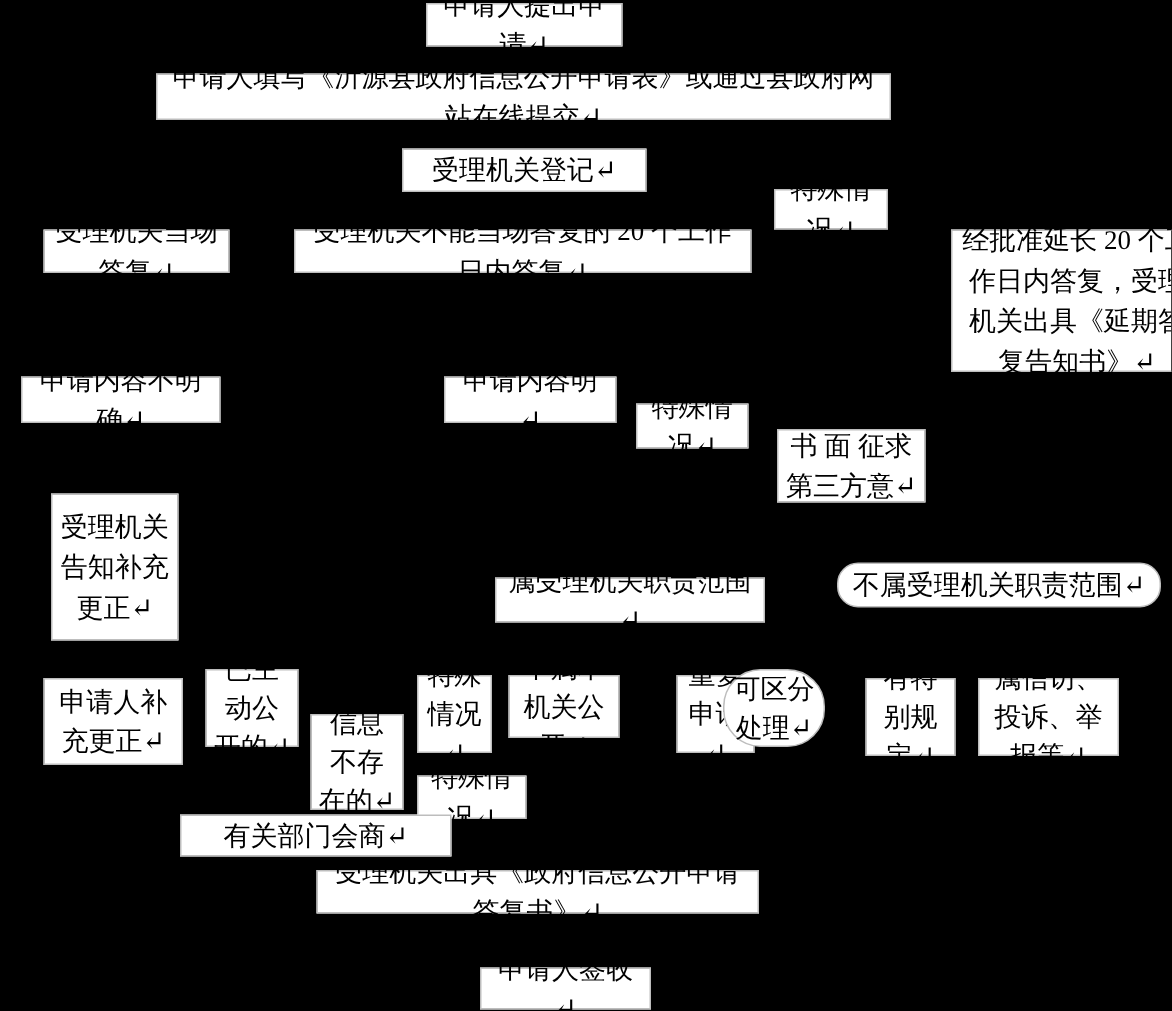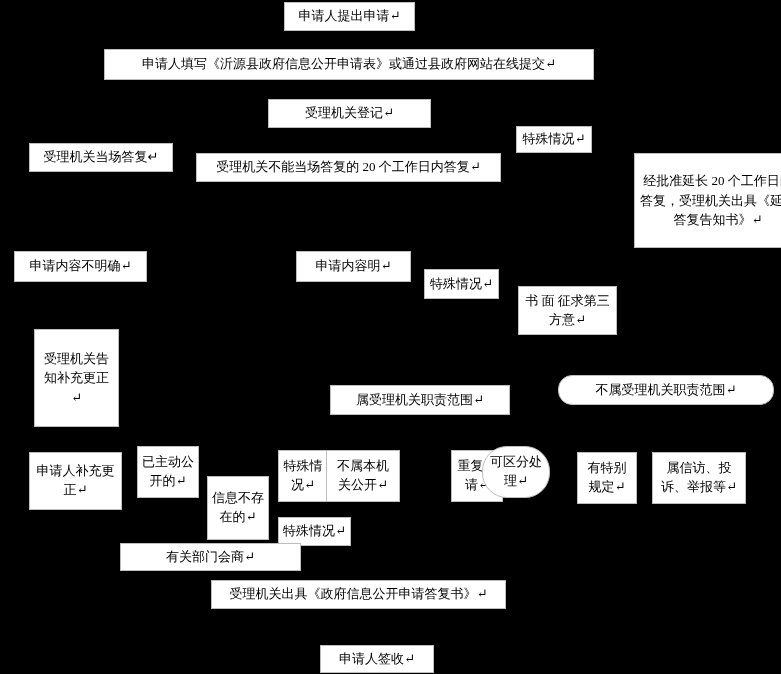--- a/index.html
+++ b/index.html
@@ -18,53 +18,53 @@
   .node {
     position: absolute;
     background: #ffffff;
     color: #000000;
     border: 1px solid #bdbdbd;
     box-sizing: border-box;
     display: flex;
     align-items: center;
     justify-content: center;
     text-align: center;
-    font-size: 13px;
+    font-size: 18px;
     line-height: 1.45;
     padding: 2px 4px;
     white-space: pre-wrap;
     word-break: break-all;
   }
   .node.tall {
     line-height: 1.5;
   }
 </style>
 </head>
 <body>
 
 <div id="canvas">
     <div class="node" style="left: 284px; top: 2px; width: 131px; height: 29px;">申请人提出申请↵</div>
     <div class="node" style="left: 104px; top: 49px; width: 490px; height: 31px;">申请人填写《沂源县政府信息公开申请表》或通过县政府网站在线提交↵</div>
     <div class="node" style="left: 268px; top: 99px; width: 163px; height: 29px;">受理机关登记↵</div>
     <div class="node" style="left: 516px; top: 126px; width: 76px; height: 27px;">特殊情况↵</div>
-    <div class="node" style="left: 29px; top: 143px; width: 144px; height: 29px; font-family: Liberation Serif, serif;">受理机关当场答复↵</div>
+    <div class="node" style="left: 29px; top: 153px; width: 124px; height: 29px;">受理机关当场答复↵</div>
     <div class="node" style="left: 196px; top: 153px; width: 305px; height: 29px;">受理机关不能当场答复的 20 个工作日内答复↵</div>
     <div class="node tall" style="left: 610px; top: 153px; width: 168px; height: 95px; margin-left: 24px;">经批准延长 20 个工作日内答复，受理机关出具《延期答复告知书》↵</div>
     <div class="node" style="left: 14px; top: 251px; width: 133px; height: 31px;">申请内容不明确↵</div>
     <div class="node" style="left: 296px; top: 251px; width: 115px; height: 31px;">申请内容明↵</div>
     <div class="node" style="left: 424px; top: 269px; width: 75px; height: 30px;">特殊情况↵</div>
     <div class="node tall" style="left: 34px; top: 329px; width: 85px; height: 98px;">受理机关告知补充更正↵</div>
     <div class="node" style="left: 518px; top: 286px; width: 99px; height: 49px;">书 面 征求第三方意↵</div>
     <div class="node" style="left: 286px; top: 385px; width: 180px; height: 30px; margin-left: 44px;">属受理机关职责范围↵</div>
     <div class="node" style="left: 558px; top: 375px; width: 216px; height: 30px; border-radius: 14px;">不属受理机关职责范围↵</div>
     <div class="node" style="left: 29px; top: 452px; width: 93px; height: 58px;">申请人补充更正↵</div>
     <div class="node" style="left: 137px; top: 446px; width: 62px; height: 52px;">已主动公开的↵</div>
     <div class="node" style="left: 207px; top: 476px; width: 62px; height: 64px;">信息不存在的↵</div>
     <div class="node" style="left: 278px; top: 450px; width: 50px; height: 52px;">特殊情况↵</div>
-    <div class="node" style="left: 326px; top: 450px; width: 74px; height: 52px;">不属本机关公开↵</div>
+    <div class="node" style="left: 339px; top: 450px; width: 74px; height: 42px;">不属本机关公开↵</div>
     <div class="node" style="left: 415px; top: 450px; width: 52px; height: 52px; margin-left: 36px;">重复申请↵</div>
     <div class="node" style="left: 482px; top: 446px; width: 68px; height: 52px; border-radius: 25px;">可区分处理↵</div>
     <div class="node" style="left: 577px; top: 452px; width: 60px; height: 52px;">有特别规定↵</div>
     <div class="node" style="left: 652px; top: 452px; width: 94px; height: 52px;">属信访、投诉、举报等↵</div>
     <div class="node" style="left: 278px; top: 517px; width: 73px; height: 29px;">特殊情况↵</div>
     <div class="node" style="left: 84px; top: 543px; width: 181px; height: 28px; margin-left: 36px;">有关部门会商↵</div>
     <div class="node" style="left: 211px; top: 580px; width: 295px; height: 29px;">受理机关出具《政府信息公开申请答复书》↵</div>
     <div class="node" style="left: 320px; top: 645px; width: 114px; height: 28px;">申请人签收↵</div>
   </div>
 

